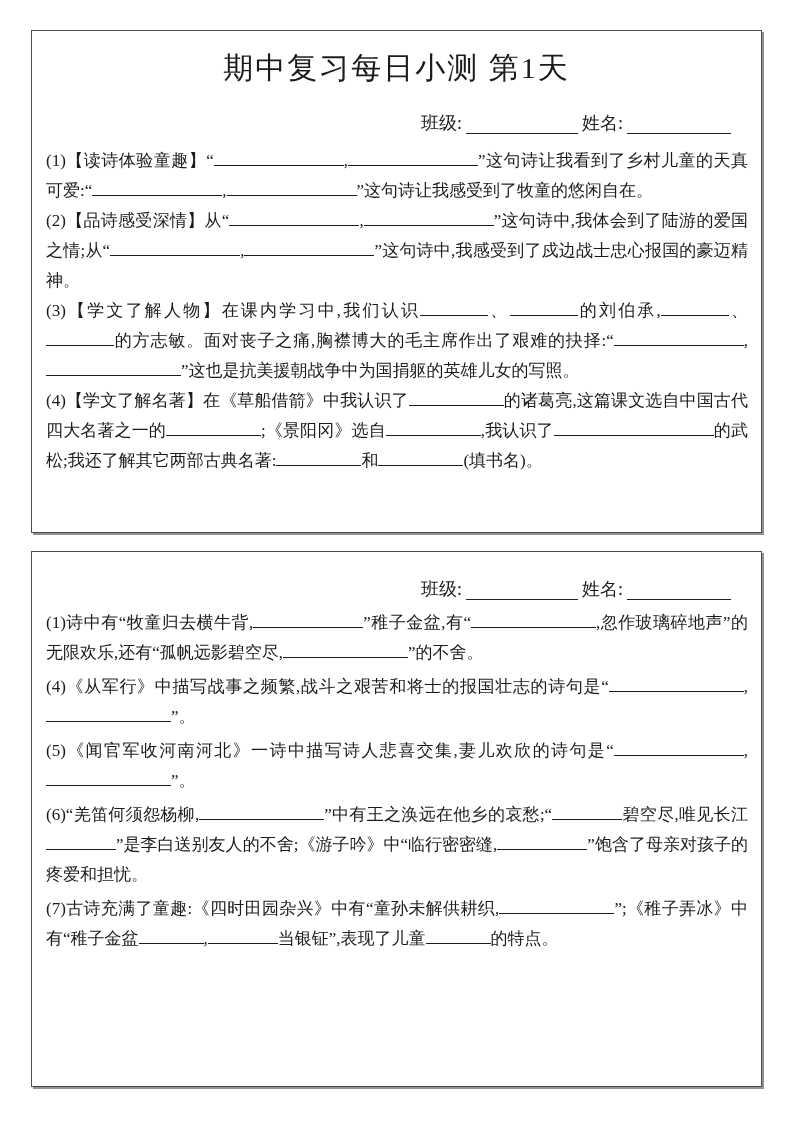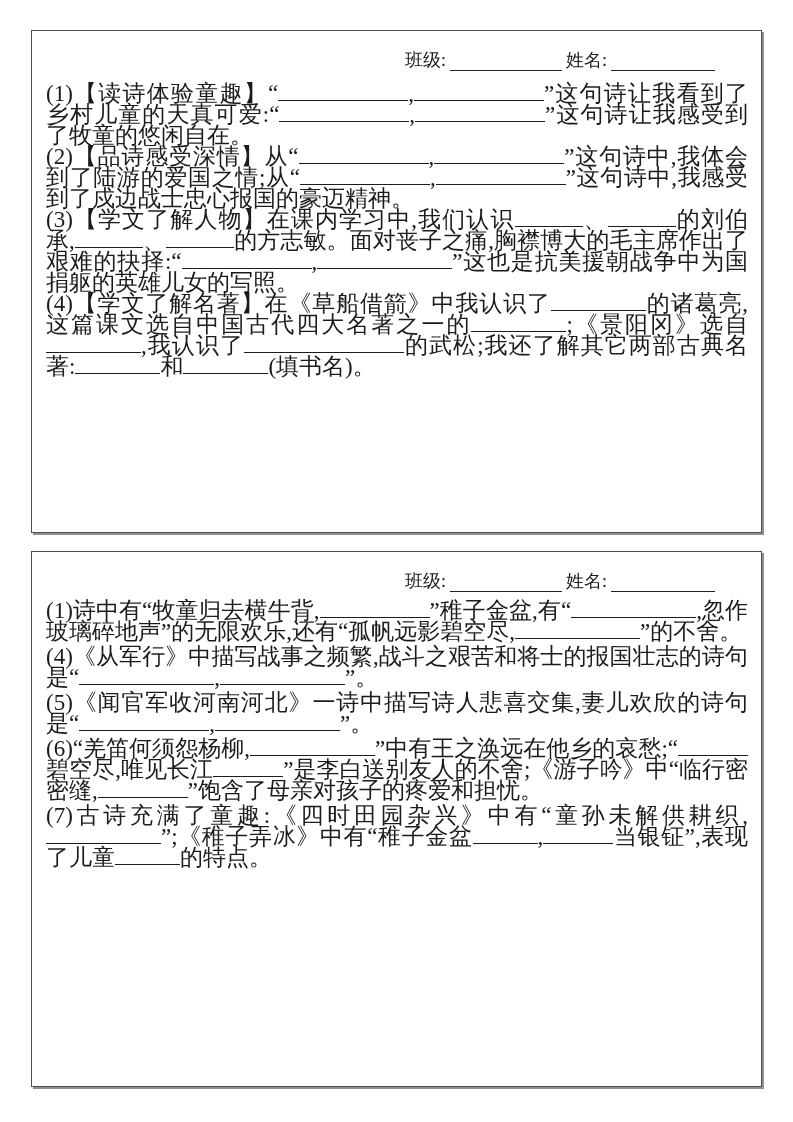--- a/index.html
+++ b/index.html
@@ -32,56 +32,57 @@
     text-align: center;
     font-size: 30px;
     font-weight: normal;
     letter-spacing: 2px;
     line-height: 1.15;
   }
   .id-row {
     display: flex;
     justify-content: flex-end;
     align-items: flex-end;
-    padding-right: 42px;
-    margin-top: 18px;
+    padding-right: 26px;
+    margin-top: 26px;
     font-size: 18px;
     line-height: 22px;
   }
   .id-row .lbl { white-space: nowrap; }
   .id-row .line {
     display: inline-block;
     border-bottom: 1px solid #222222;
     height: 18px;
     margin: 0 4px;
   }
   .line.class-line { width: 112px; }
   .line.name-line  { width: 104px; }
   .questions {
     padding: 12px 13px 0 14px;
-    font-size: 23px;
-    line-height: 21px;
+    font-size: 17px;
+    line-height: 30px;
     text-align: justify;
   }
   .day-box.second .questions { padding-top: 8px; }
   .question { margin: 0; }
   .day-box.second .question { margin: 0 0 4px 0; }
   .blank {
     display: inline-block;
     border-bottom: 1px solid #1c1c1c;
     height: 15px;
     vertical-align: baseline;
   }
 </style>
 </head>
 <body>
 
 <div class="sheet">
 
   <section class="day-box first">
+    <h1 class="title">期中复习每日小测 第1天</h1>
     <div class="id-row">
       <span class="lbl">班级:</span>
       <span class="line class-line"></span>
       <span class="lbl">姓名:</span>
       <span class="line name-line"></span>
     </div>
     <div class="questions">
         <p class="question"><span>(1)【读诗体验童趣】“</span><span class="blank" style="width: 130px;"></span><span>,</span><span class="blank" style="width: 130px;"></span><span>”这句诗让我看到了乡村儿童的天真可爱:“</span><span class="blank" style="width: 130px;"></span><span>,</span><span class="blank" style="width: 130px;"></span><span>”这句诗让我感受到了牧童的悠闲自在。</span></p>
         <p class="question"><span>(2)【品诗感受深情】从“</span><span class="blank" style="width: 130px;"></span><span>,</span><span class="blank" style="width: 130px;"></span><span>”这句诗中,我体会到了陆游的爱国之情;从“</span><span class="blank" style="width: 130px;"></span><span>,</span><span class="blank" style="width: 130px;"></span><span>”这句诗中,我感受到了戍边战士忠心报国的豪迈精神。</span></p>
         <p class="question"><span>(3)【学文了解人物】在课内学习中,我们认识</span><span class="blank" style="width: 68px;"></span><span>、</span><span class="blank" style="width: 68px;"></span><span>的刘伯承,</span><span class="blank" style="width: 68px;"></span><span>、</span><span class="blank" style="width: 68px;"></span><span>的方志敏。面对丧子之痛,胸襟博大的毛主席作出了艰难的抉择:“</span><span class="blank" style="width: 130px;"></span><span>,</span><span class="blank" style="width: 135px;"></span><span>”这也是抗美援朝战争中为国捐躯的英雄儿女的写照。</span></p>

